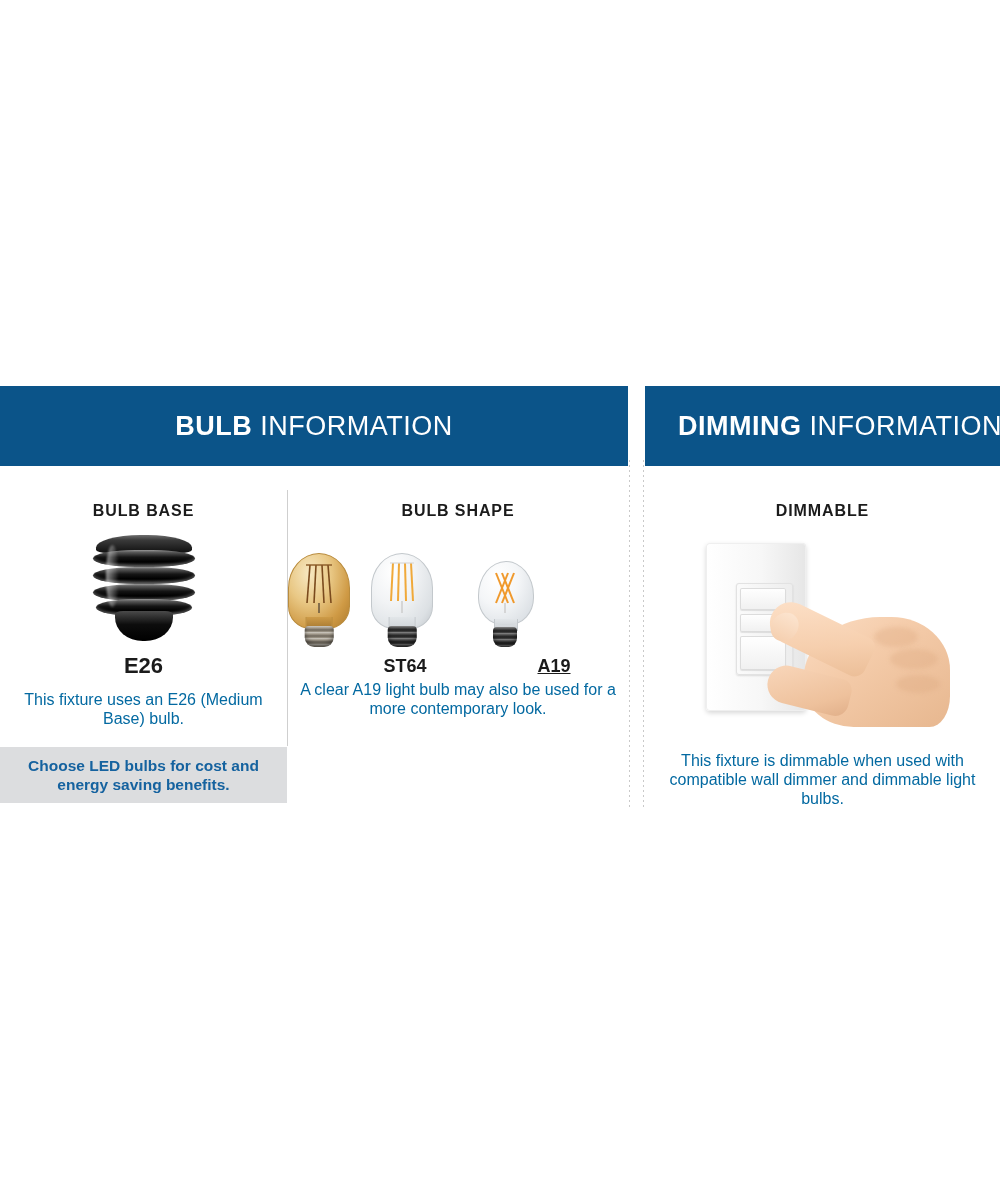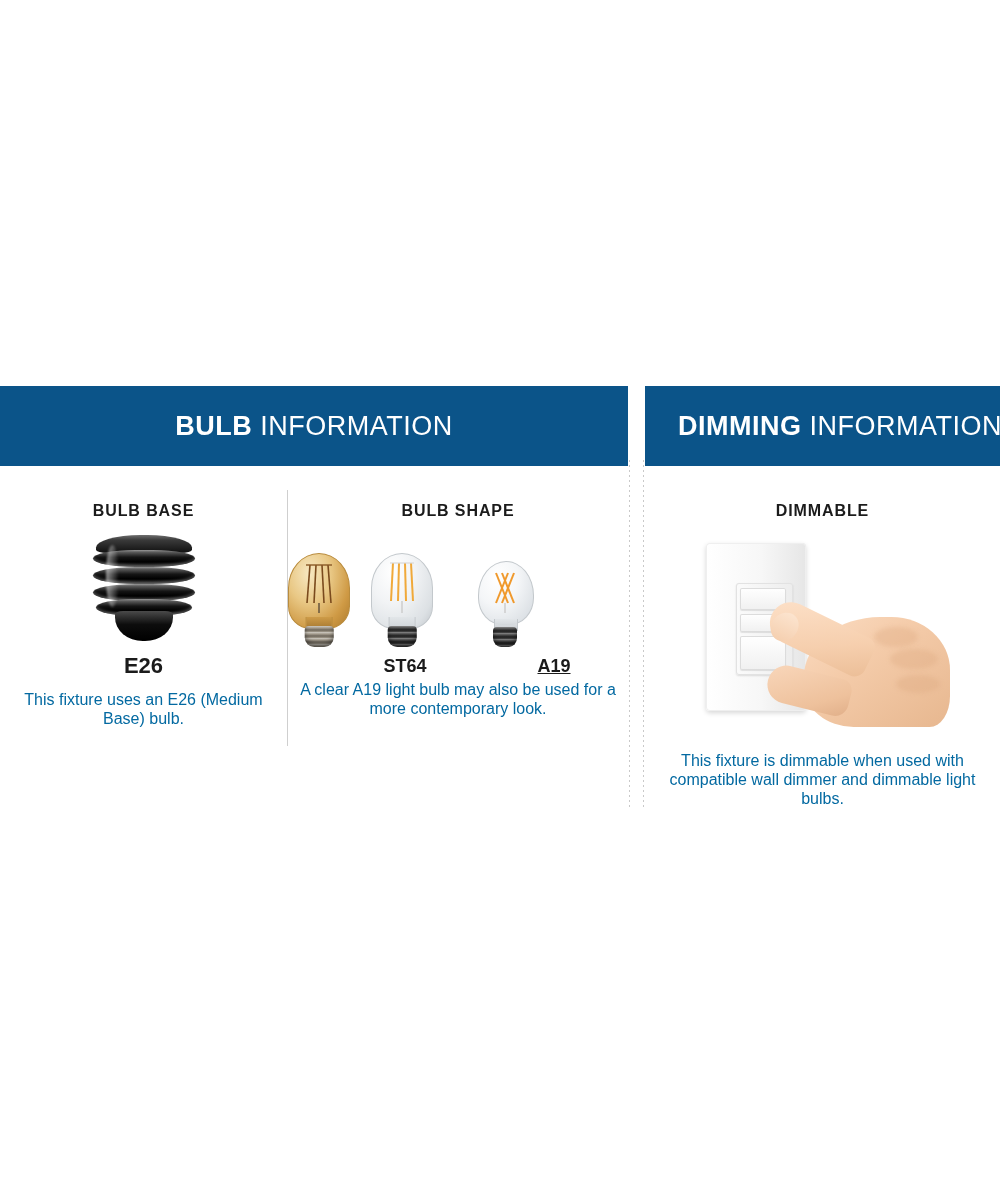--- a/index.html
+++ b/index.html
@@ -477,20 +477,23 @@
       </div>
 
       <div class="bulb-caption">
         <span id="caption-st64">ST64</span>
         <span id="caption-a19">A19</span>
       </div>
 
       <div class="body-text" style="padding:0 4px;">A clear A19 light bulb may also be used for a more contemporary look.</div>
     </div>
 
+    <div id="led-tip-box">
+      <div class="tip-text">Choose LED bulbs for cost and energy saving benefits.</div>
+    </div>
   </div>
 
   <div class="dotted-sep" id="dotted-sep-left"></div>
   <div class="dotted-sep" id="dotted-sep-right"></div>
 
   <div class="panel" id="dimming-panel">
 
     <div class="panel-header">
       <div class="title"><span class="strong">DIMMING</span><span class="light">&nbsp;</span><span class="light">INFORMATION</span></div>
     </div>

